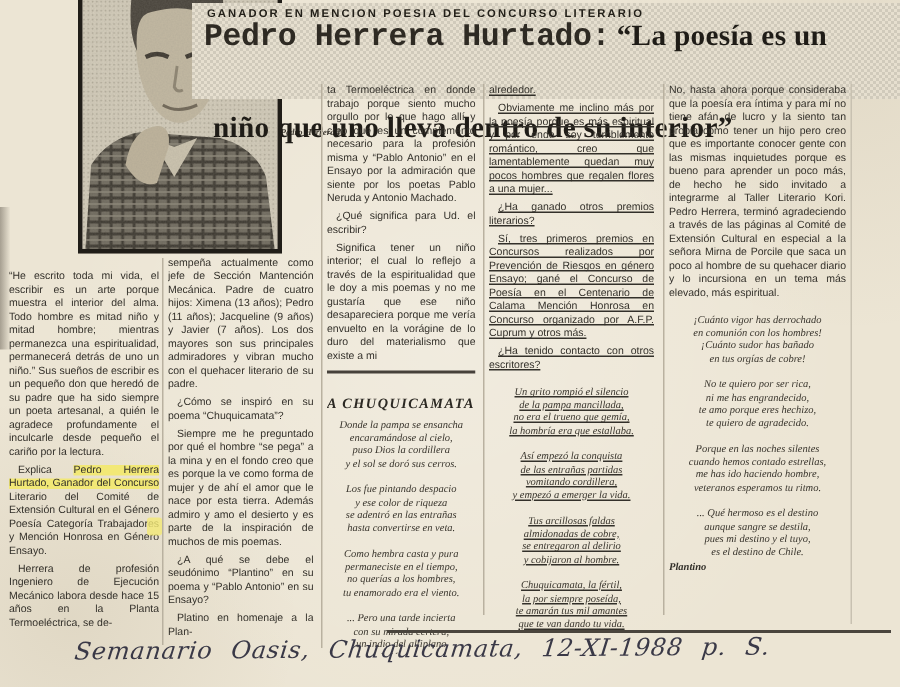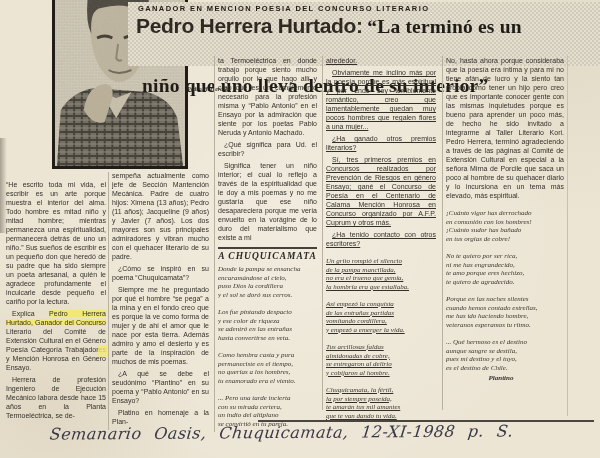--- a/index.html
+++ b/index.html
@@ -19,21 +19,21 @@
   .caption{position:absolute;left:187px;top:86px;font:italic 700 6px "Liberation Serif",serif;
     color:#403c33;white-space:nowrap;}
   
   .band{position:absolute;left:128px;top:2px;width:560px;height:64px;
     background-color:#e6dfcf;
     background-image:repeating-conic-gradient(#d0cabb 0% 25%, rgba(0,0,0,0) 0% 50%);
     background-size:4px 4px;}
   .kicker{position:absolute;left:10px;top:2px;font-size:7.5px;font-weight:700;
     letter-spacing:1.4px;color:#232019;white-space:nowrap;}
   .hline1{position:absolute;left:8px;top:12px;white-space:nowrap;}
-  .hname{font-family:Liberation Sans, sans-serif;font-weight:700;font-size:21px;
+  .hname{font-family:Liberation Mono, monospace;font-weight:700;font-size:21px;
     letter-spacing:-.3px;color:#2e2a23;}
   .hquote{font-family:"Liberation Serif",serif;font-weight:700;font-size:19.5px;
     letter-spacing:.2px;color:#1f1c17;}
   .hline2{position:absolute;left:14px;top:37px;white-space:nowrap;margin-top:36px;}
   
   .col{position:absolute;font-size:7px;line-height:9px;text-align:justify;overflow:hidden;}
   .col p{margin:0 0 3px;text-indent:6px;}
   .col p.cont{text-indent:0;}
   .col1{left:6px;top:180px;width:100px;height:254px;}
   .col2{left:112px;top:171px;width:97px;height:261px;}
@@ -42,26 +42,26 @@
   .col5{left:446px;top:56px;width:118px;height:370px;}
   .hl{background:#f2e876;}
   .vrule{position:absolute;width:1px;background:#b9b1a0;}
   .vr1{left:108px;top:172px;height:258px;}
   .vr2{left:214px;top:56px;height:376px;}
   .vr3{left:322px;top:56px;height:354px;}
   .vr4{left:442px;top:56px;height:354px;}
   .vr5{left:567px;top:56px;height:360px;background:#c8c1b1;}
   .hrule-bottom{position:absolute;left:258px;top:420px;width:336px;height:2px;background:#4a453d;}
   
-  .poem-title{margin-top:5px;border-top:2px solid #46413a;padding-top:2px;text-align:center;
+  .poem-title{margin-top:5px;border-top:2px solid #46413a;padding-top:16px;
     font:italic 700 9.5px "Liberation Serif",serif;letter-spacing:1px;color:#2c2923;}
   .poem{font:italic 400 7px "Liberation Serif",serif;line-height:8.6px;white-space:pre-line;
-    text-align:left;color:#3a362e;margin-top:4px;}
+    text-align:center;color:#3a362e;margin-top:4px;}
   .poem.space-top{margin-top:9px;}
-  .signature{font:italic 700 7px "Liberation Serif",serif;text-align:center;margin-top:2px;
+  .signature{font:italic 700 7px "Liberation Serif",serif;text-align:left;margin-top:2px;
     padding-right:8px;color:#33302a;}
   .hl-smudge{position:absolute;left:98px;top:345px;width:10px;height:12px;background:#f2e876;
     opacity:.8;border-radius:2px;}
   
   .note{position:absolute;left:50px;top:423px;font-family:"DejaVu Serif",serif;
     font-style:italic;font-size:16px;color:#3a3947;white-space:nowrap;word-spacing:7px;
     letter-spacing:.5px;transform:skewX(-7deg) rotate(-.4deg);}
 </style>
 </head>
 <body>
@@ -106,21 +106,21 @@
       <path d="M30 110 Q34 86 52 84 Q62 84 60 98 L52 122 Q40 126 30 110 Z" fill="#bfb49c"></path>
       <rect width="136" height="166" filter="url(#grain)"></rect>
     </svg>
   </div>
   <div class="caption">Pedro Herrera H.</div>
 
   <div class="band">
     <div class="kicker">GANADOR EN MENCION POESIA DEL CONCURSO LITERARIO</div>
     <div class="hline1">
       <span class="hname">Pedro Herrera Hurtado:</span>
-      <span class="hquote">“La terminó es un</span>
+      <span class="hquote">“La poesía es un</span>
     </div>
     <div class="hline2 hquote">niño que uno lleva dentro de su interior”</div>
   </div>
 
   <div class="vrule vr1"></div>
   <div class="vrule vr2"></div>
   <div class="vrule vr3"></div>
   <div class="vrule vr4"></div>
   <div class="vrule vr5"></div>
 

